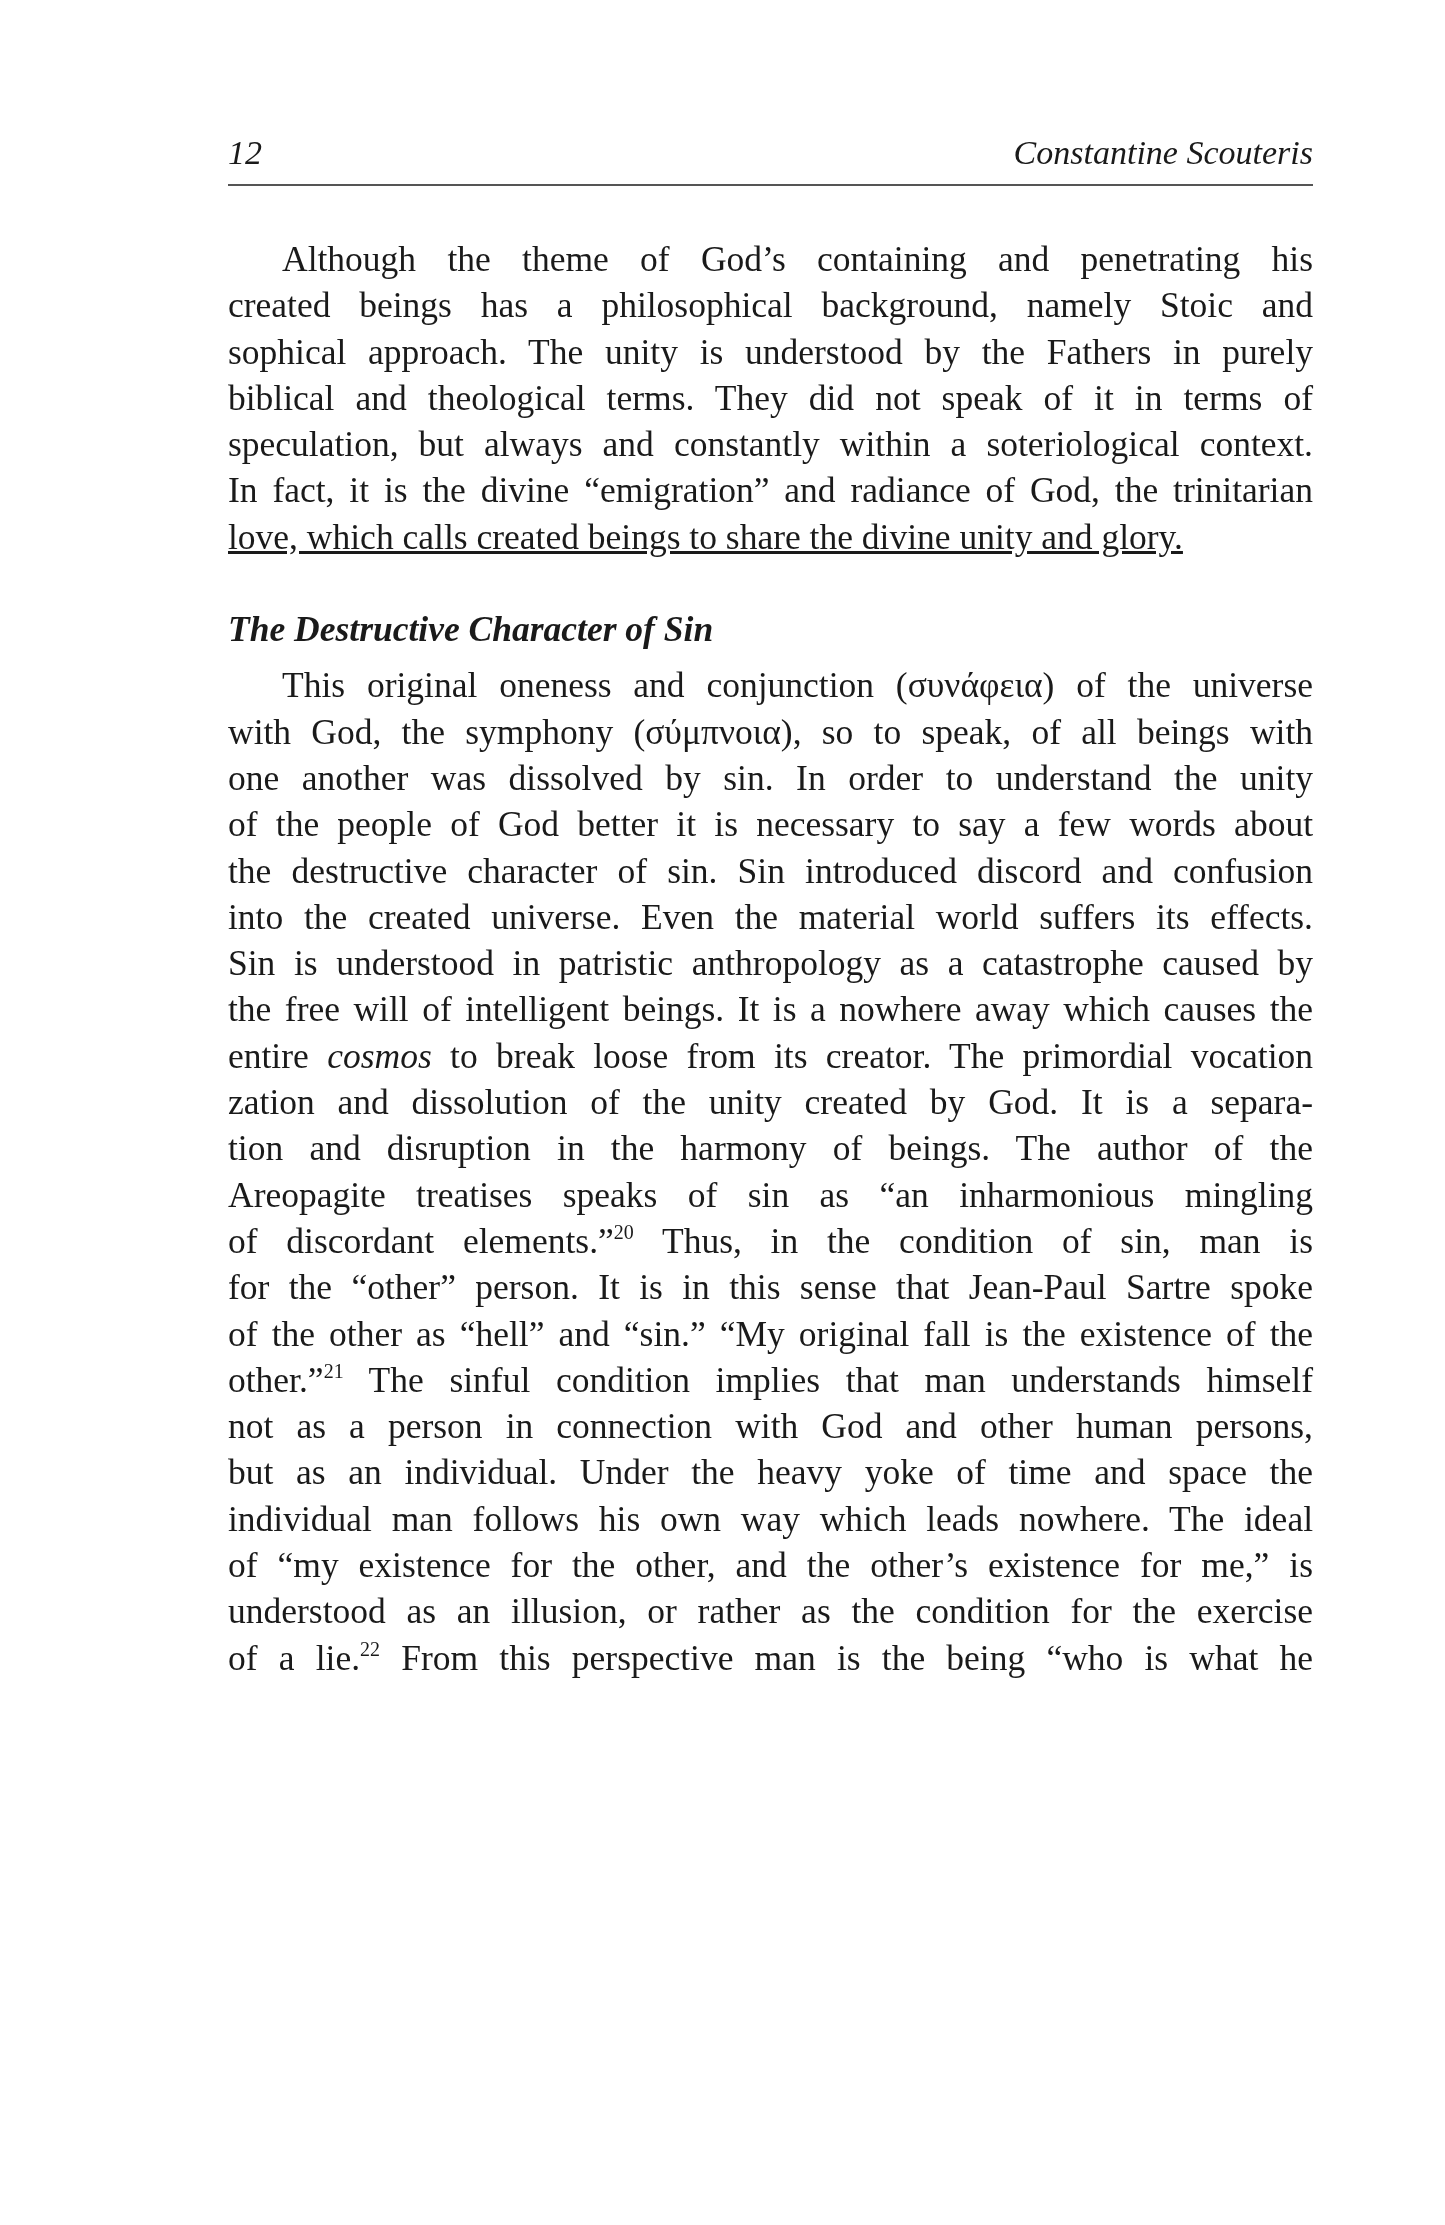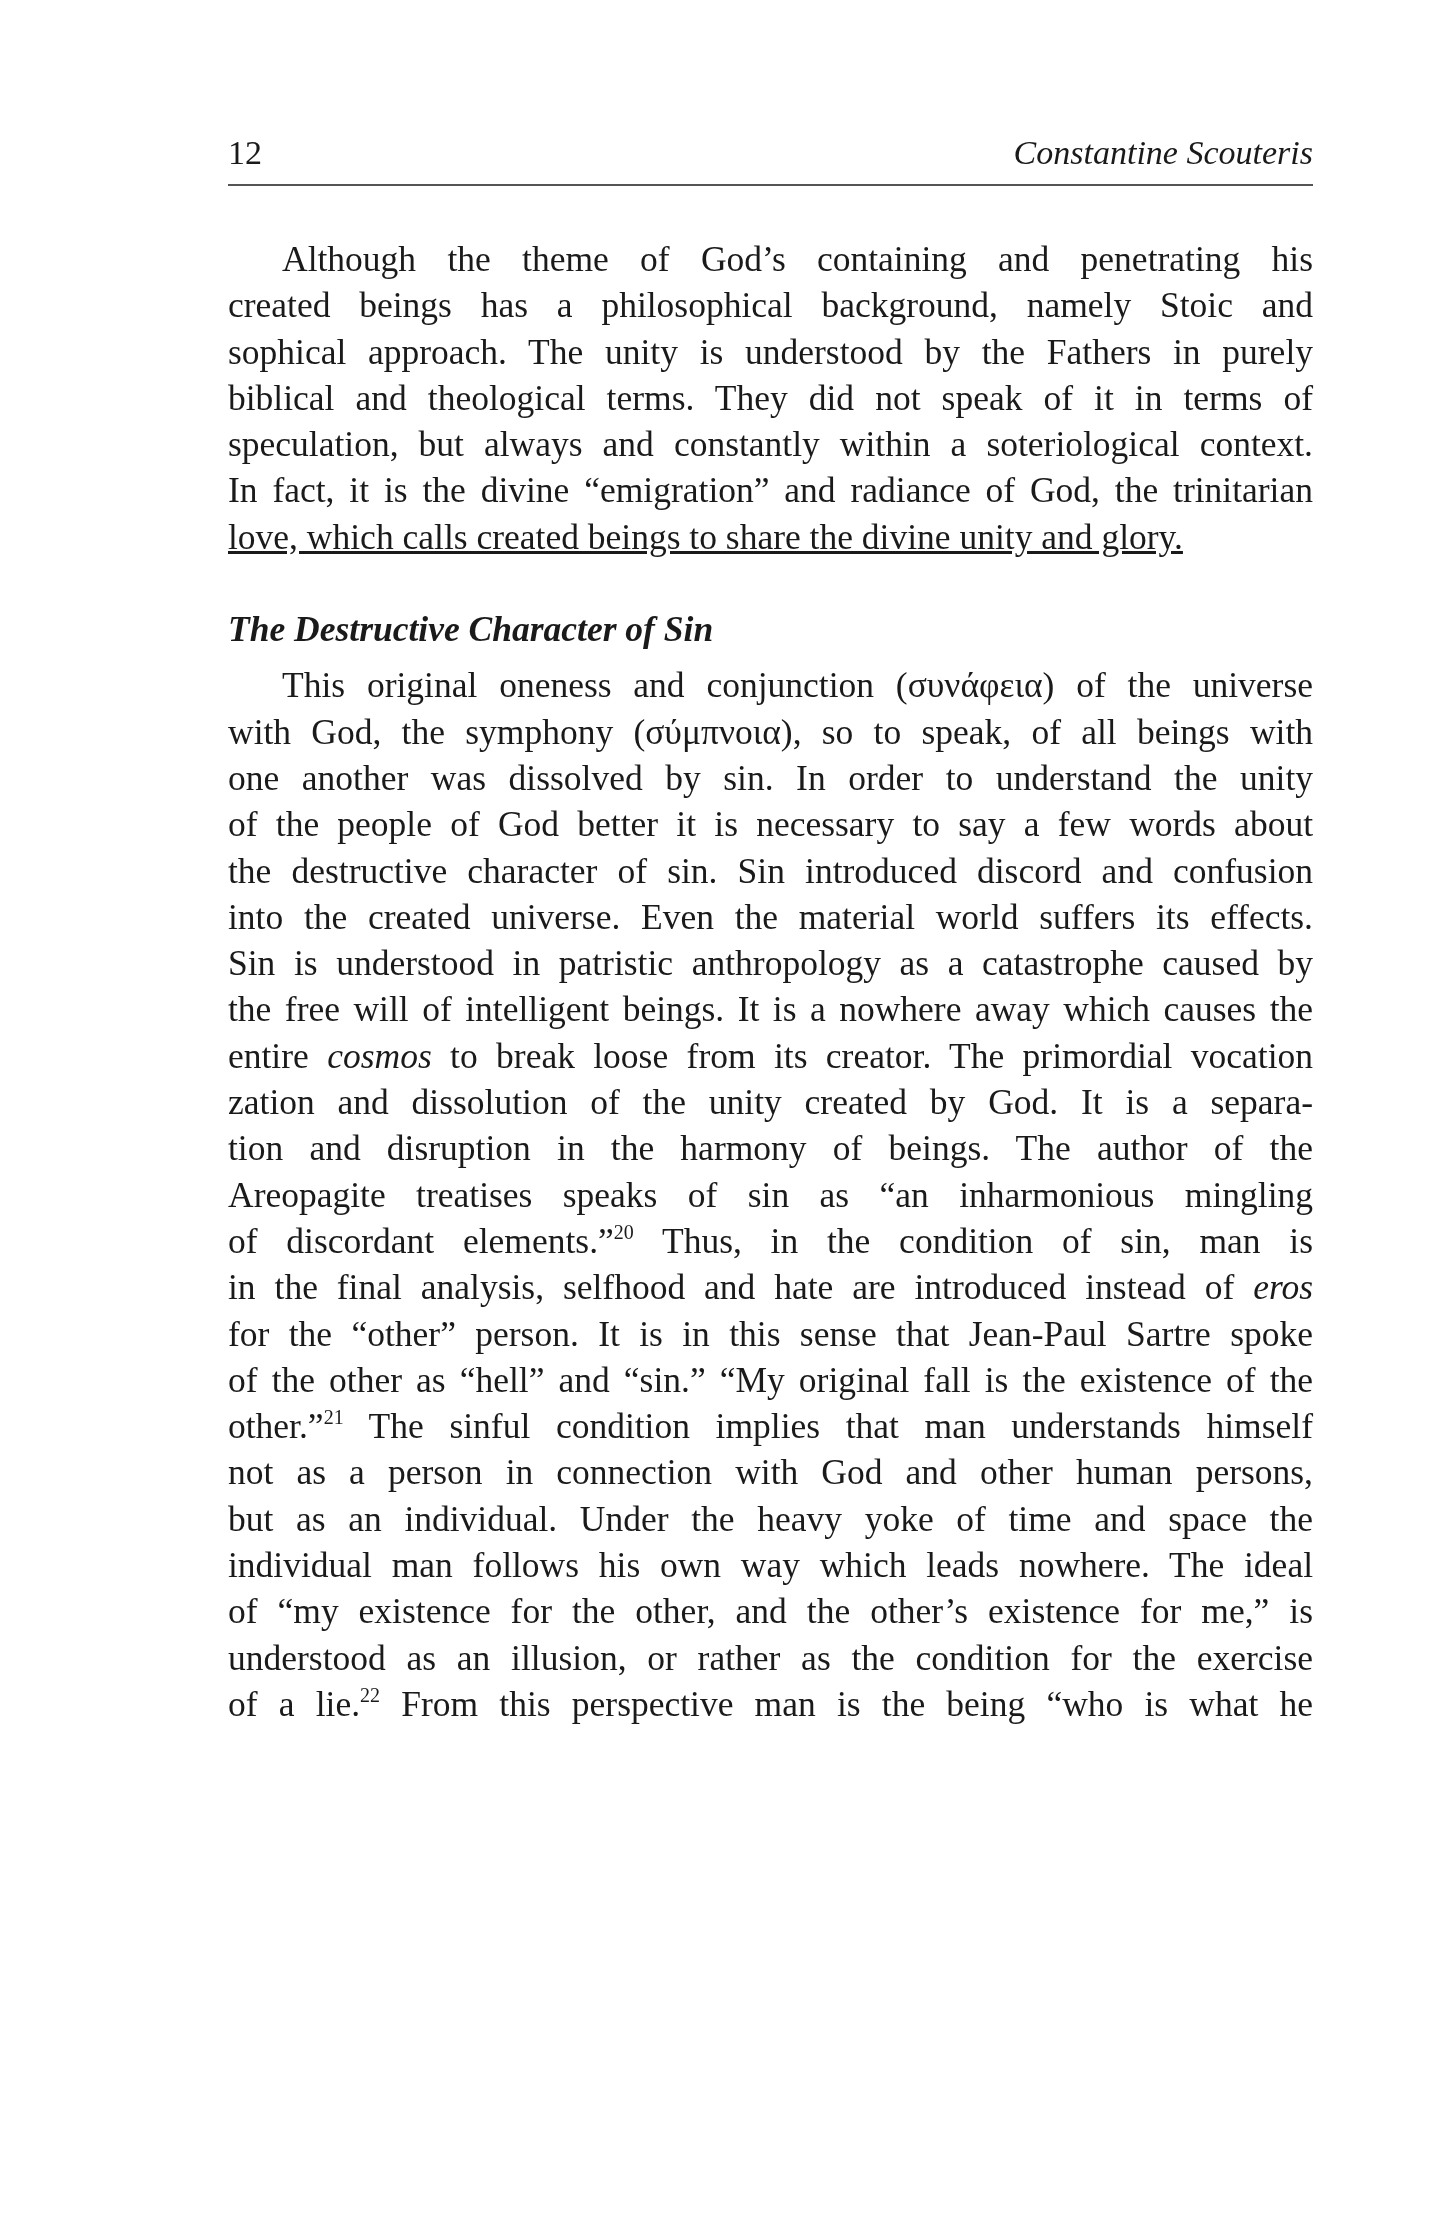--- a/index.html
+++ b/index.html
@@ -21,20 +21,21 @@
     top: 128px;
     width: 1085px;
     height: 56px;
     border-bottom: 2px solid #555;
   }
   .page-number {
     position: absolute;
     left: 0;
     top: 6px;
     font-size: 34px;
+    font-style: italic;
   }
   .running-title {
     position: absolute;
     right: 0;
     top: 6px;
     font-size: 34px;
     font-style: italic;
   }
   .text-block {
     position: absolute;
@@ -104,21 +105,20 @@
         <span class="line">into the created universe. Even the material world suffers its effects.</span>
         <span class="line">Sin is understood in patristic anthropology as a catastrophe caused by</span>
         <span class="line">the free will of intelligent beings. It is a nowhere away which causes the</span>
         <span class="line">entire <i>cosmos</i> to break loose from its creator. The primordial vocation</span>
       </div>
       <div class="para-block">
         <span class="line">zation and dissolution of the unity created by God. It is a separa-</span>
         <span class="line">tion and disruption in the harmony of beings. The author of the</span>
         <span class="line">Areopagite treatises speaks of sin as “an inharmonious mingling</span>
         <span class="line">of discordant elements.”<sup>20</sup> Thus, in the condition of sin, man is</span>
-        <span class="line">in the final analysis, selfhood and hate are introduced instead of <i>eros</i></span>
         <span class="line">for the “other” person. It is in this sense that Jean-Paul Sartre spoke</span>
         <span class="line">of the other as “hell” and “sin.” “My original fall is the existence of the</span>
         <span class="line">other.”<sup>21</sup> The sinful condition implies that man understands himself</span>
         <span class="line">not as a person in connection with God and other human persons,</span>
         <span class="line">but as an individual. Under the heavy yoke of time and space the</span>
         <span class="line">individual man follows his own way which leads nowhere. The ideal</span>
         <span class="line">of “my existence for the other, and the other’s existence for me,” is</span>
         <span class="line">understood as an illusion, or rather as the condition for the exercise</span>
         <span class="line">of a lie.<sup>22</sup> From this perspective man is the being “who is what he</span>
       </div>

